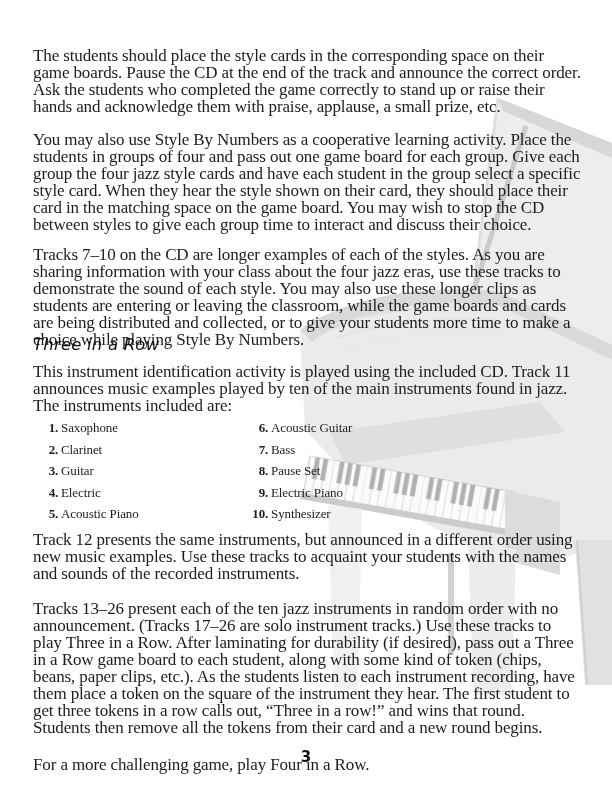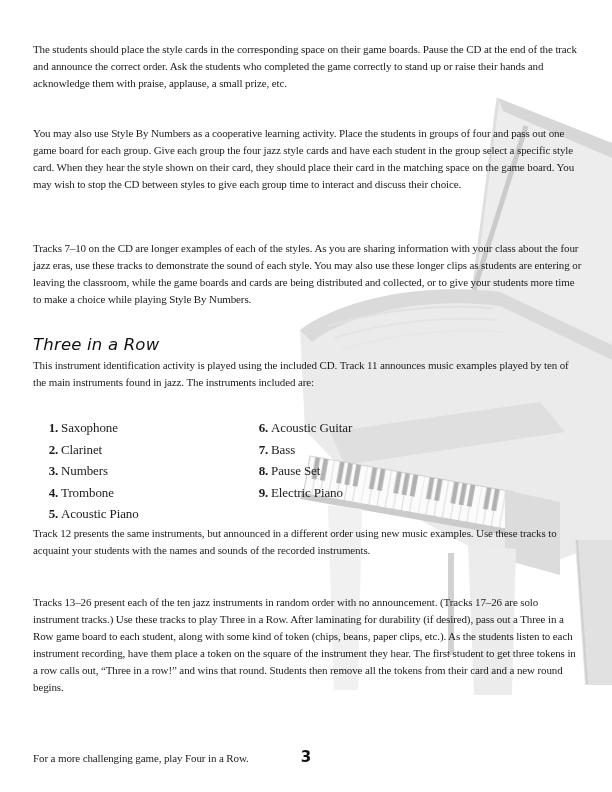--- a/index.html
+++ b/index.html
@@ -9,21 +9,21 @@
     margin:0 auto;
     background:#ffffff;
     overflow:hidden;
     font-family:"Liberation Serif", serif;
     color:#1c1c1c;
   }
   .bg-art{position:absolute;left:268px;top:94px;width:344px;height:620px;z-index:0;}
   .textlayer{position:absolute;inset:0;z-index:1;}
   .para{
     position:absolute;left:33px;width:549px;
-    font-size:11px;line-height:17px;letter-spacing:-0.12px;
+    font-size:17px;line-height:17px;letter-spacing:-0.12px;
     text-align:left;
   }
   .it{}
   .heading{
     position:absolute;left:33px;top:321px;
     font-family:"DejaVu Sans", sans-serif;
     font-style:italic;font-weight:500;
     font-size:16.5px;line-height:20px;color:#111111;
     letter-spacing:0.2px;
   }
@@ -115,25 +115,25 @@
         <div class="irow">
             <span class="num">1.</span>
             <span class="lbl">Saxophone</span>
           </div>
         <div class="irow">
             <span class="num">2.</span>
             <span class="lbl">Clarinet</span>
           </div>
         <div class="irow">
             <span class="num">3.</span>
-            <span class="lbl">Numbers</span>
+            <span class="lbl">Guitar</span>
           </div>
         <div class="irow">
             <span class="num">4.</span>
-            <span class="lbl">Trombone</span>
+            <span class="lbl">Electric</span>
           </div>
         <div class="irow">
             <span class="num">5.</span>
             <span class="lbl">Acoustic Piano</span>
           </div>
       </div>
       <div class="col col2">
         <div class="irow">
             <span class="num">6.</span>
             <span class="lbl">Acoustic Guitar</span>
@@ -143,20 +143,24 @@
             <span class="lbl">Bass</span>
           </div>
         <div class="irow">
             <span class="num">8.</span>
             <span class="lbl">Pause Set</span>
           </div>
         <div class="irow">
             <span class="num">9.</span>
             <span class="lbl">Electric Piano</span>
           </div>
+        <div class="irow">
+            <span class="num">10.</span>
+            <span class="lbl">Synthesizer</span>
+          </div>
       </div>
     </div>
 
     <p class="para" style="top:514px"><span>Track 12 presents the same instruments, but announced in a different order using new music examples. Use these tracks to acquaint your students with the names and sounds of the recorded instruments.</span></p>
 
     <p class="para" style="top:583px"><span>Tracks 13–26 present each of the ten jazz instruments in random order with no announcement. (Tracks 17–26 are solo instrument tracks.) Use these tracks to play </span><span class="it">Three in a Row</span><span>. After laminating for durability (if desired), pass out a </span><span class="it">Three in a Row</span><span> game board to each student, along with some kind of token (chips, beans, paper clips, etc.). As the students listen to each instrument recording, have them place a token on the square of the instrument they hear. The first student to get three tokens in a row calls out, “Three in a row!” and wins that round. Students then remove all the tokens from their card and a new round begins.</span></p>
 
     <p class="para" style="top:739px"><span>For a more challenging game, play </span><span class="it">Four in a Row</span><span>.</span></p>
 
     <div class="pagenum">3</div>

